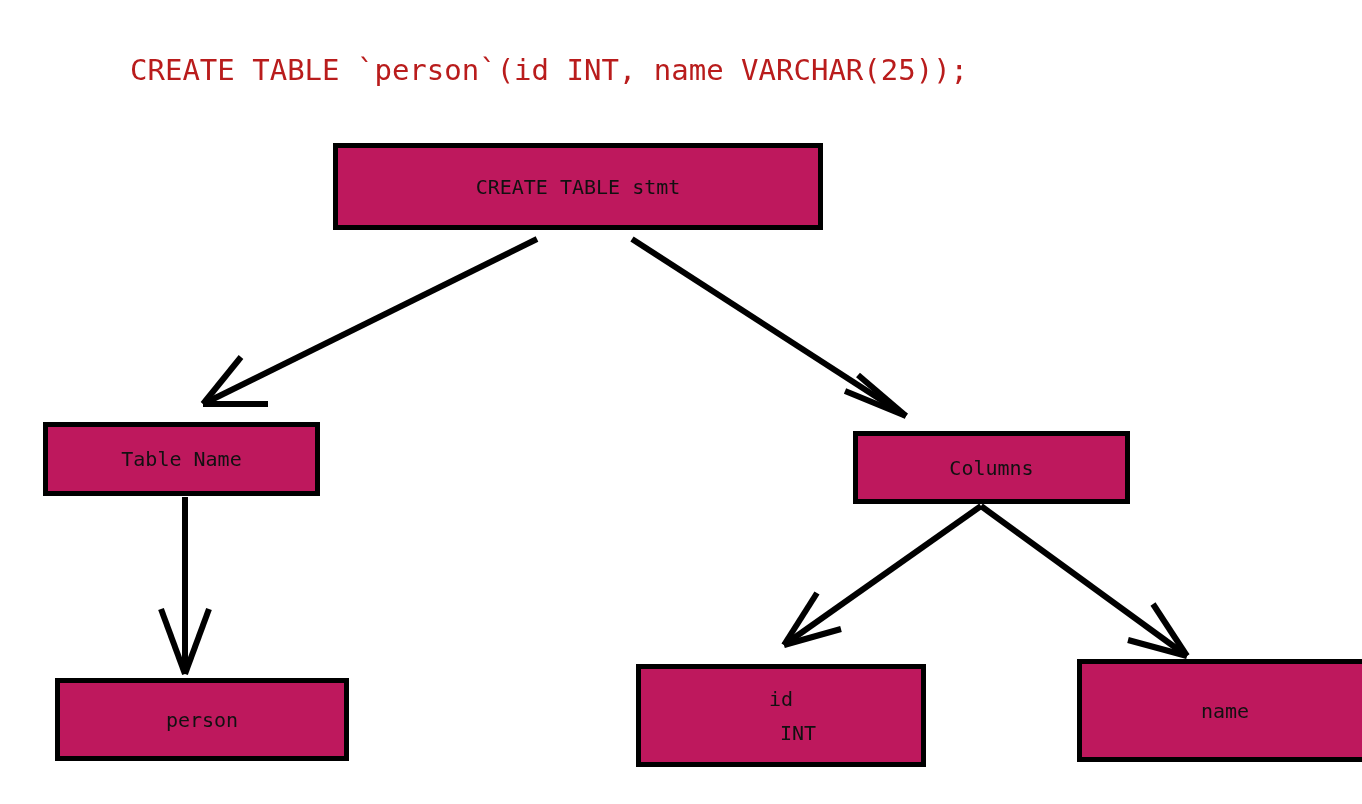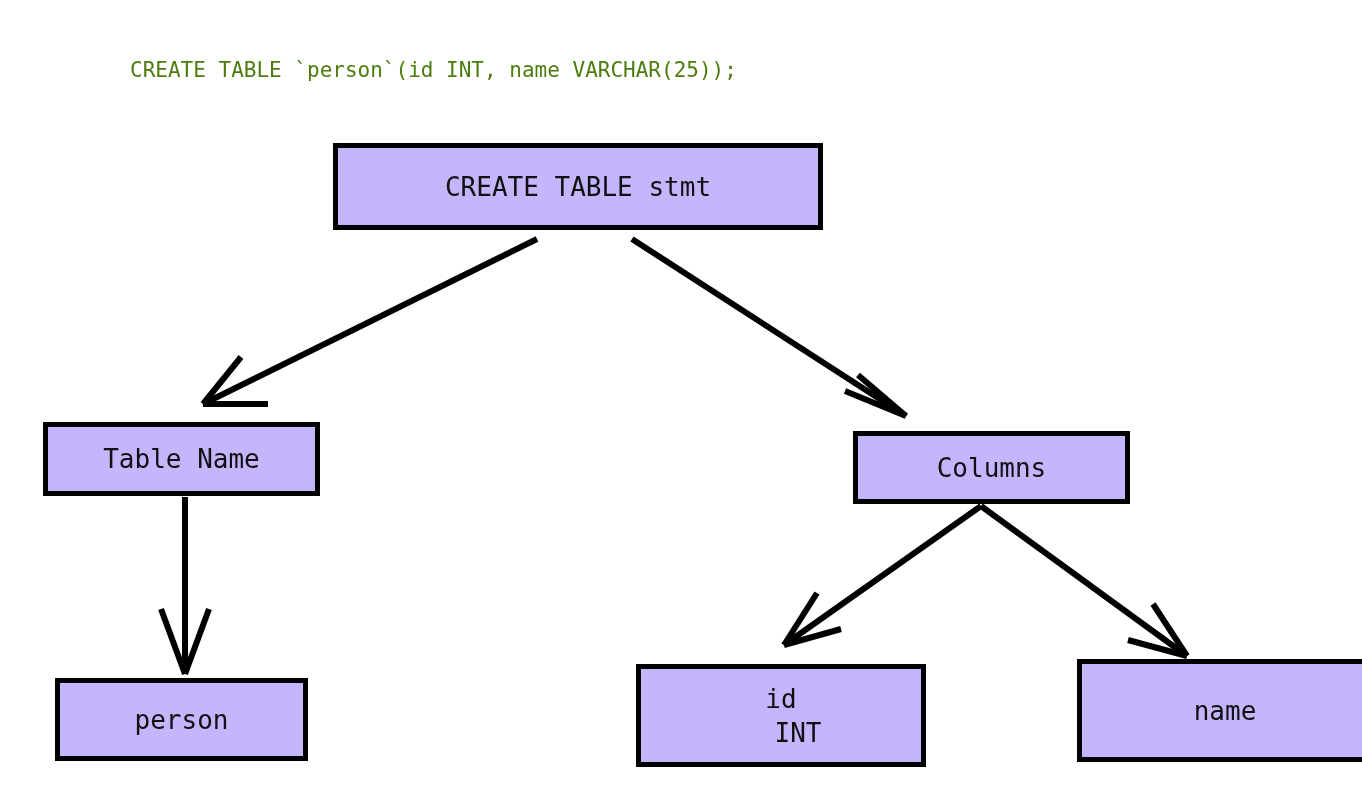--- a/index.html
+++ b/index.html
@@ -12,37 +12,37 @@
     width: 1362px;
     height: 804px;
     background: #ffffff;
     overflow: hidden;
     font-family: "DejaVu Sans Mono", "Liberation Mono", monospace;
   }
   #title {
     position: absolute;
     left: 130px;
     top: 52px;
-    font-size: 21px;
+    font-size: 29px;
     line-height: 36px;
-    color: #4d7c0f;
+    color: #b91c1c;
     white-space: pre;
     letter-spacing: 0px;
   }
   .node {
     position: absolute;
     box-sizing: border-box;
     border: 5px solid #000000;
-    background: #c4b5fd;
+    background: #be185d;
     display: flex;
     flex-direction: column;
     align-items: center;
     justify-content: center;
     color: #111111;
-    font-size: 26px;
+    font-size: 20px;
     line-height: 34px;
     white-space: pre;
     text-align: center;
   }
   .node .line2 {
     display: block;
     margin-left: 34px;
   }
   #arrow-layer {
     position: absolute;
@@ -105,21 +105,21 @@
   </div>
 
   <div class="node" style="left:853px; top:431px; width:277px; height:73px;">
     <span>Columns</span>
   </div>
 
   <div class="node" style="left:43px; top:422px; width:277px; height:74px;">
     <span>Table Name</span>
   </div>
 
-  <div class="node" style="left:55px; top:678px; width:253px; height:83px;">
+  <div class="node" style="left:55px; top:678px; width:294px; height:83px;">
     <span>person</span>
   </div>
 
   <div class="node" style="left:636px; top:664px; width:290px; height:103px;">
     <span>id</span>
     <span class="line2">INT</span>
   </div>
 
   <div class="node" style="left:1077px; top:659px; width:296px; height:103px;">
     <span>name</span>

